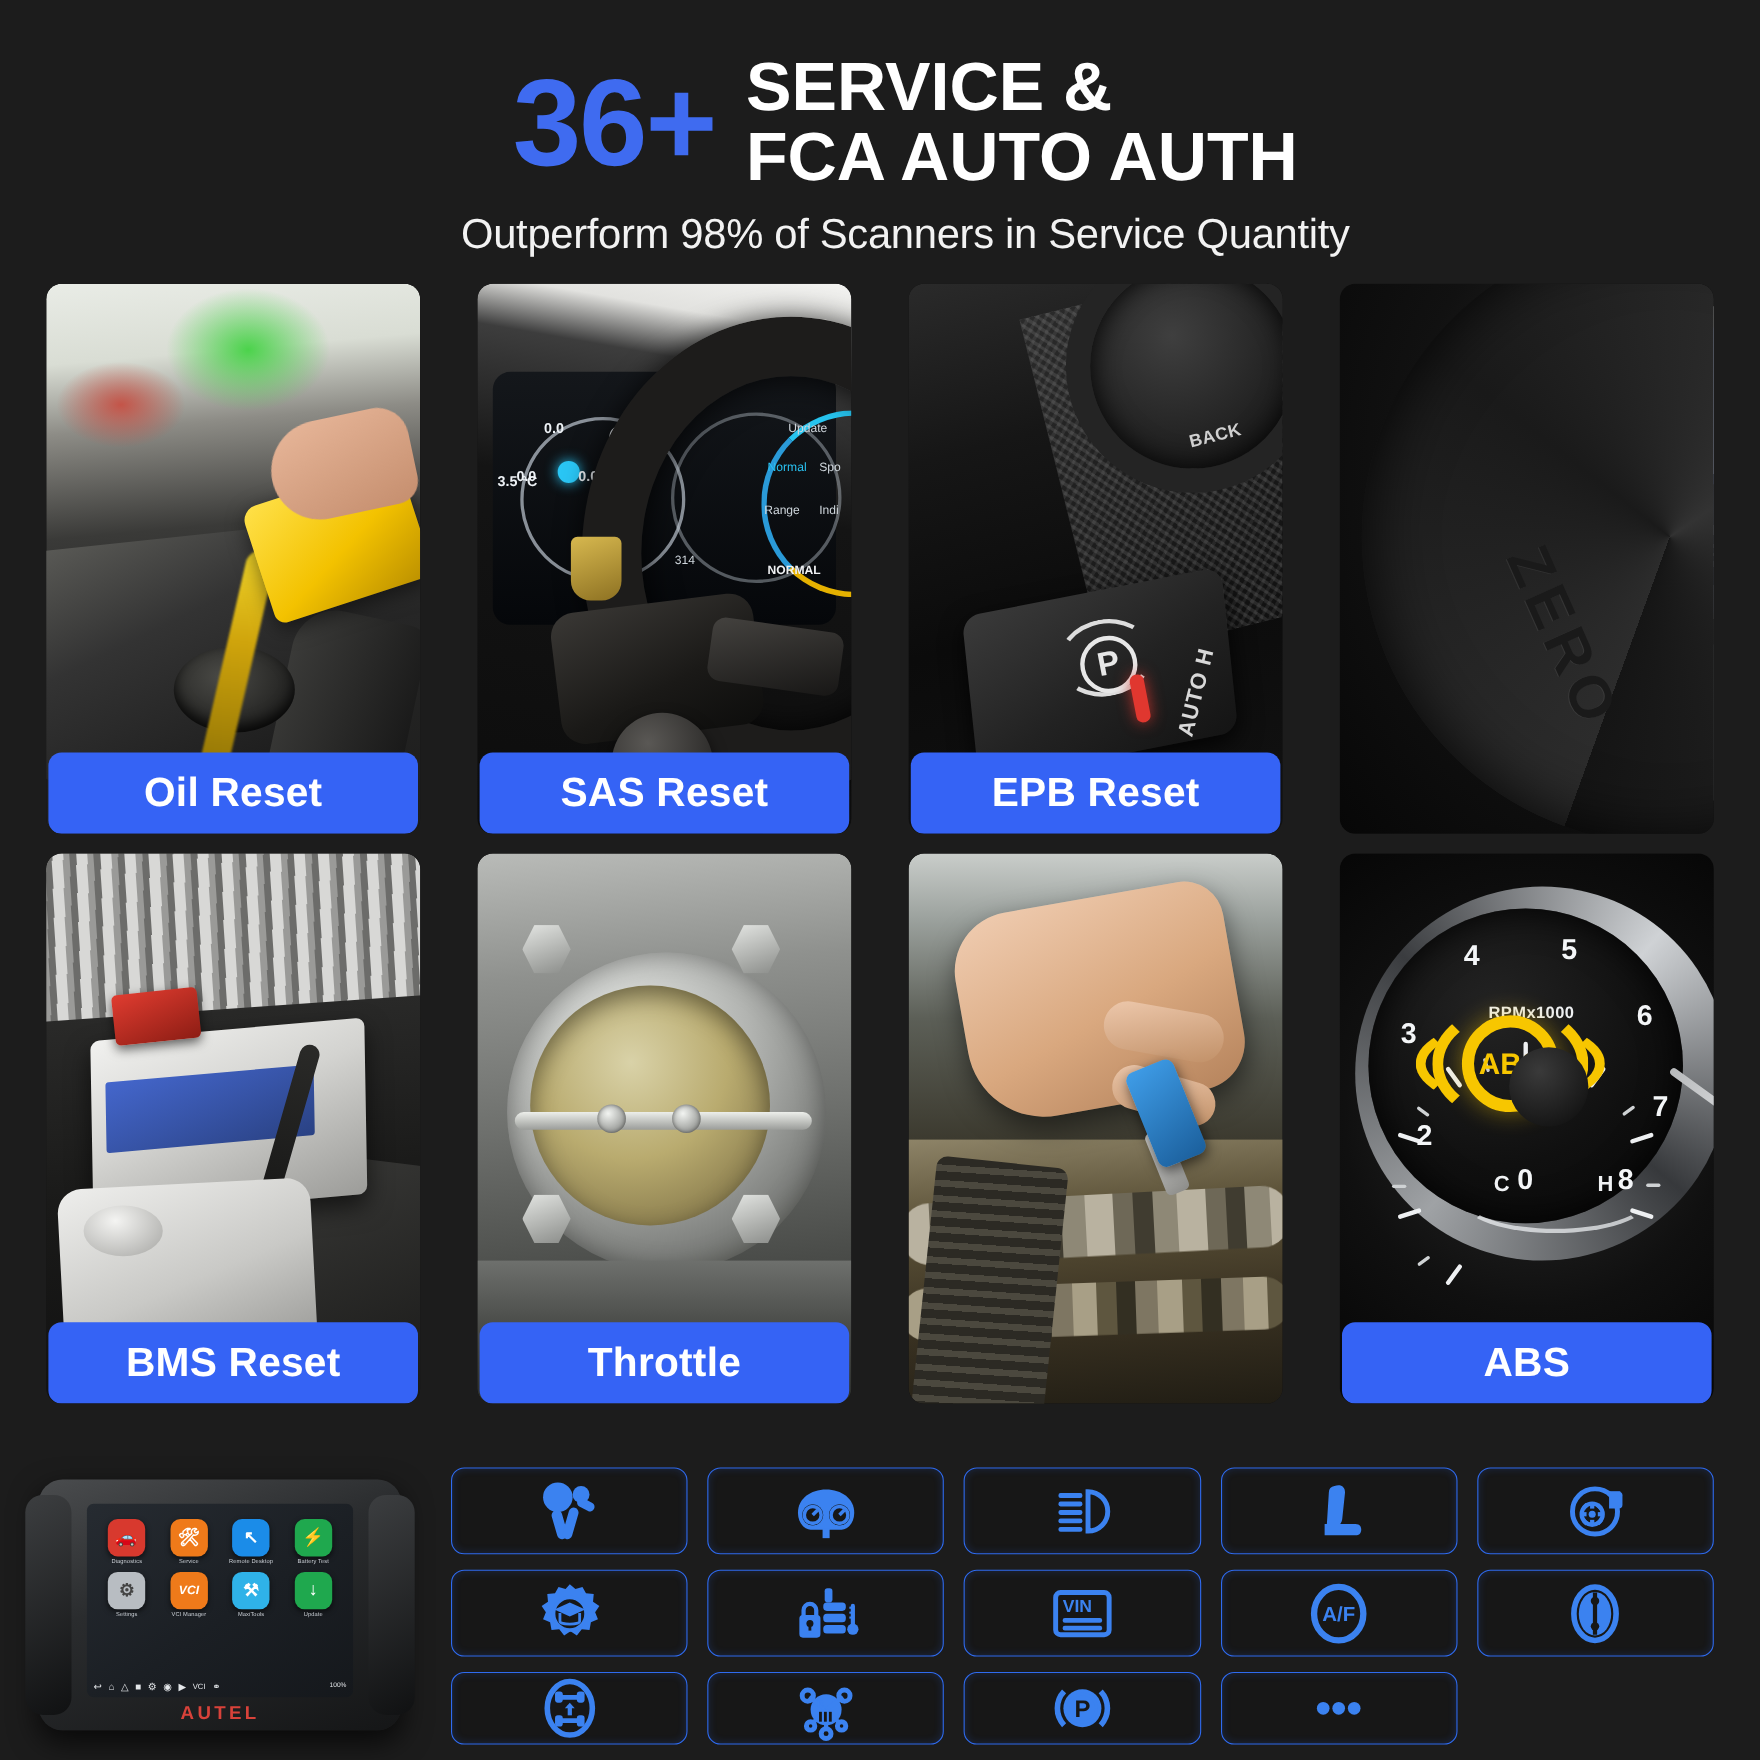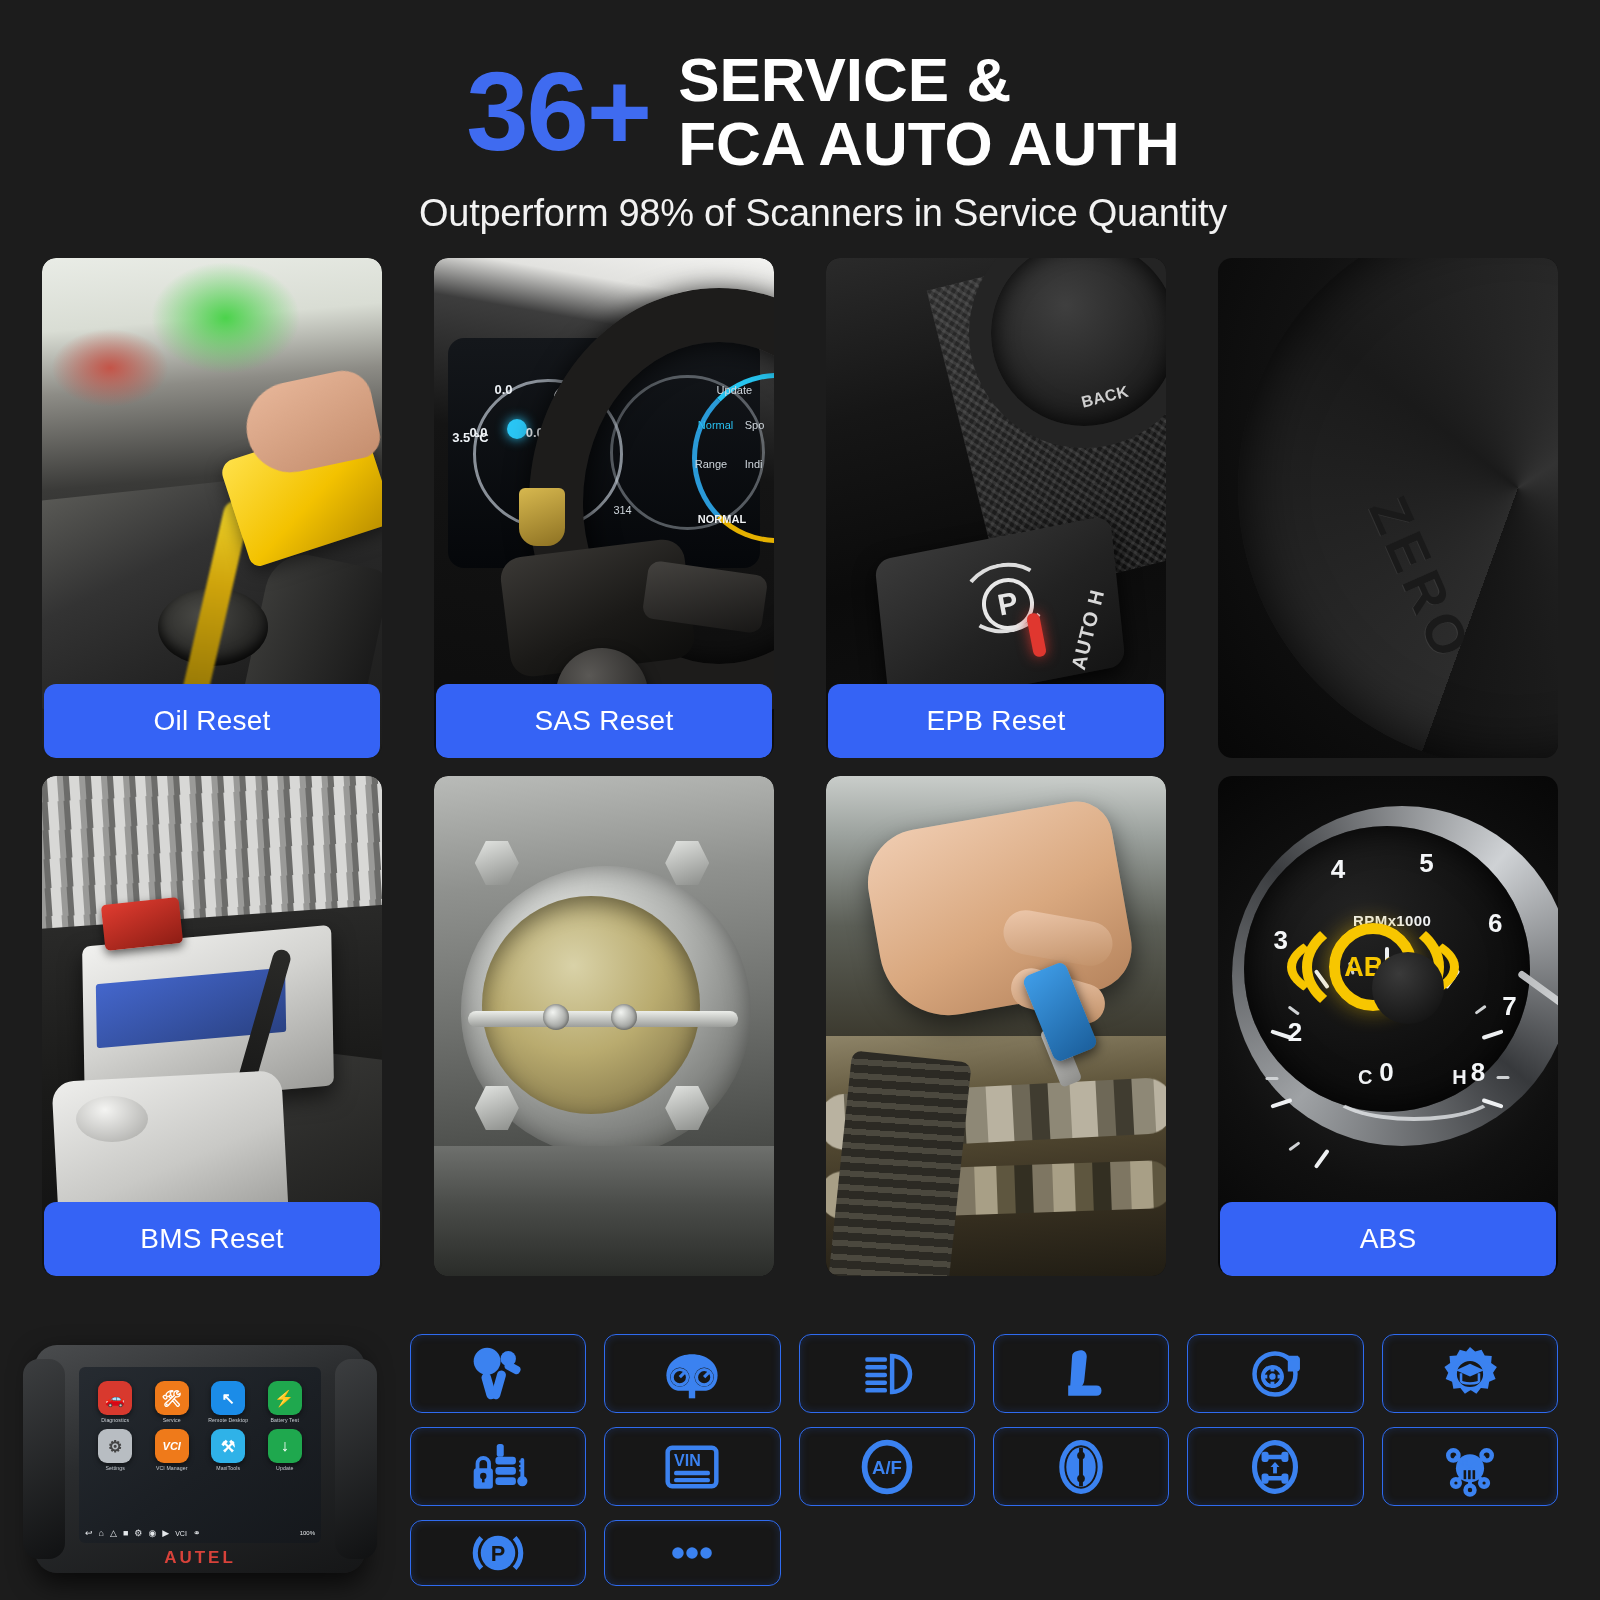--- a/index.html
+++ b/index.html
@@ -89,22 +89,22 @@
     left: 2px;
     right: 2px;
     bottom: 0px;
     height: 74px;
     background: #3563f5;
     border-radius: 12px;
     display: flex;
     align-items: center;
     justify-content: center;
     color: #fff;
-    font-size: 28px;
-    font-weight: 400;
+    font-size: 37px;
+    font-weight: 700;
     letter-spacing: 0.2px;
   }
 
   
   
   .ph-oil {
     background:
       radial-gradient(ellipse 120px 90px at 54% 12%, #4bd34b 0%, rgba(75,211,75,0) 62%),
       radial-gradient(ellipse 90px 60px at 20% 22%, #c45448 0%, rgba(196,84,72,0) 65%),
       linear-gradient(175deg, #e9ece6 0%, #d9ddd4 14%, #8d8c86 26%, #3a3a38 44%, #262626 62%, #1d1d1c 100%);
@@ -662,21 +662,21 @@
     position: absolute;
     left: 0; right: 0; bottom: 5px;
     text-align: center;
     color: #d8423a;
     font-size: 17px; font-weight: 700; letter-spacing: 3px;
   }
 
   .icon-grid {
     flex: 1;
     display: grid;
-    grid-template-columns: repeat(6, 1fr);
+    grid-template-columns: repeat(5, 1fr);
     grid-template-rows: repeat(2, 1fr);
     gap: 14px 18px;
     padding: 16px 42px 14px 10px;
     height: 100%;
   }
   .icon-cell {
     border: 1.6px solid #2f6bf0;
     border-radius: 12px;
     display: flex; align-items: center; justify-content: center;
     background: #171717;
@@ -789,20 +789,21 @@
         <div class="thr-bore"></div>
         <div class="thr-plate-shaft"></div>
         <div class="thr-screw thr-s1"></div>
         <div class="thr-screw thr-s2"></div>
         <div class="thr-bolt thr-b1"></div>
         <div class="thr-bolt thr-b2"></div>
         <div class="thr-bolt thr-b3"></div>
         <div class="thr-bolt thr-b4"></div>
         <div class="thr-manifold"></div>
       </div>
+      <div class="card-label">Throttle</div>
     </div>
 
     <div class="card">
       <div class="card-photo ph-inj">
         <div class="inj-head"></div>
         <div class="inj-cam"></div>
         <div class="inj-cam2"></div>
         <div class="inj-belt"></div>
         <div class="inj-hand"></div>
         <div class="inj-finger inj-f1"></div>

